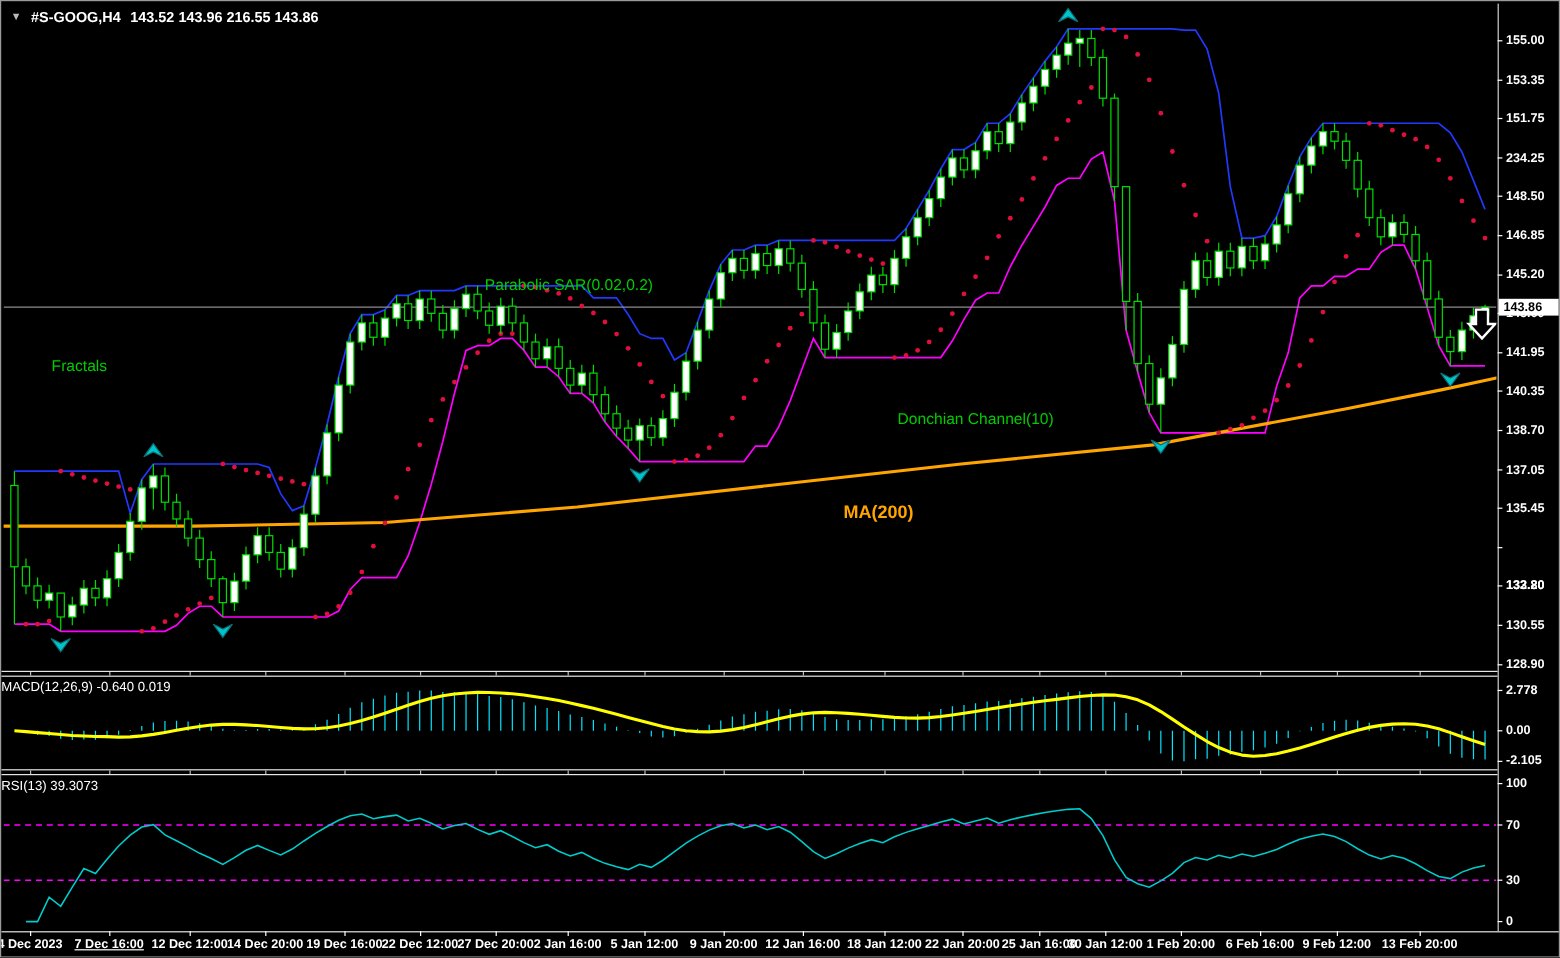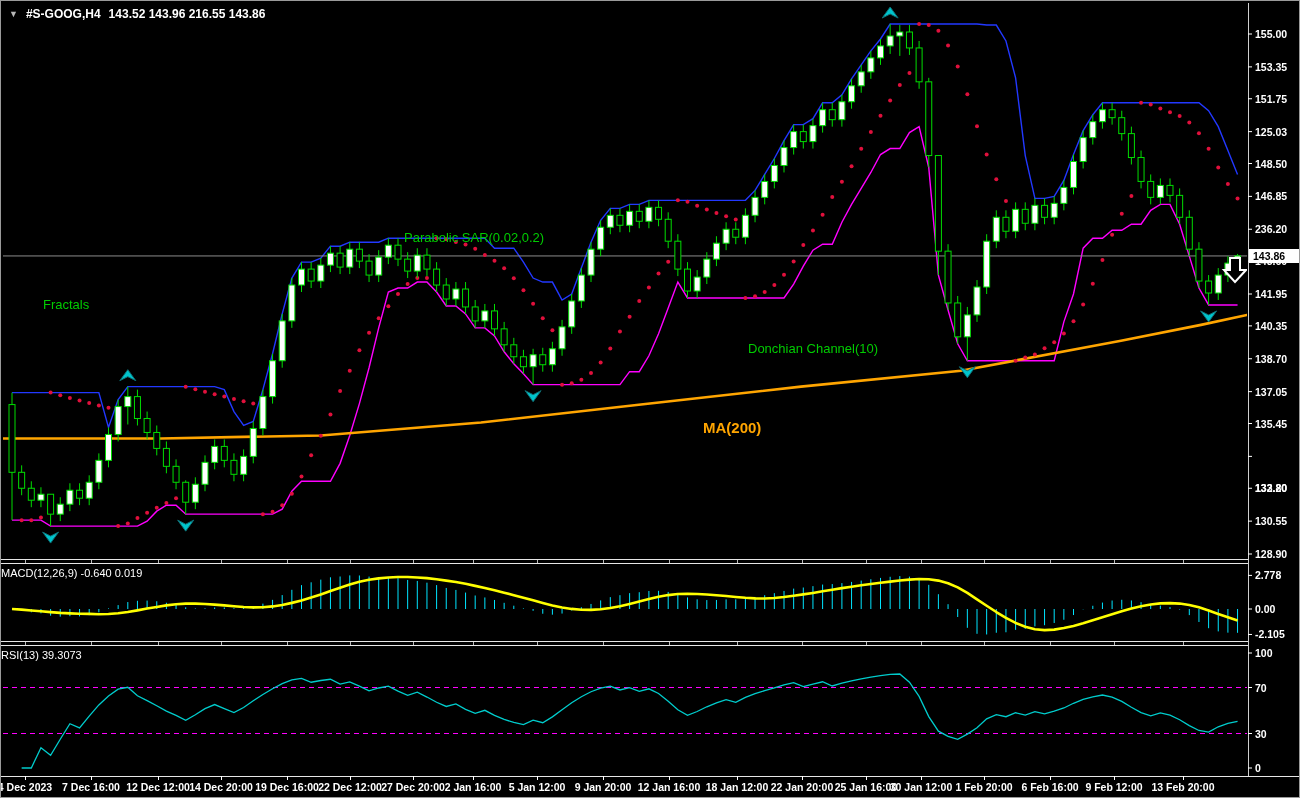--- a/index.html
+++ b/index.html
@@ -674,24 +674,24 @@
   </div>
   <div class="panel-label" style="top:648px;">
     <span>RSI(13)</span>
     <span>39.3073</span>
   </div>
 
   <div id="price-axis">
       <div class="axis-label " style="left: 1254px; top: 27px;">155.00</div>
       <div class="axis-label " style="left: 1254px; top: 59.8736px;">153.35</div>
       <div class="axis-label " style="left: 1254px; top: 91.7511px;">151.75</div>
-      <div class="axis-label " style="left: 1254px; top: 124.625px;">125.03</div>
+      <div class="axis-label " style="left: 1254px; top: 124.625px;">234.25</div>
       <div class="axis-label " style="left: 1254px; top: 156.502px;">148.50</div>
       <div class="axis-label " style="left: 1254px; top: 189.376px;">146.85</div>
-      <div class="axis-label " style="left: 1254px; top: 222.249px;">236.20</div>
+      <div class="axis-label " style="left: 1254px; top: 222.249px;">145.20</div>
       <div class="axis-label " style="left: 1254px; top: 254.127px;">143.60</div>
       <div class="axis-label " style="left: 1254px; top: 287px;">141.95</div>
       <div class="axis-label " style="left: 1254px; top: 318.878px;">140.35</div>
       <div class="axis-label " style="left: 1254px; top: 351.751px;">138.70</div>
       <div class="axis-label " style="left: 1254px; top: 384.625px;">137.05</div>
       <div class="axis-label " style="left: 1254px; top: 416.502px;">135.45</div>
       <div class="axis-label " style="left: 1254px; top: 449.376px; margin-top: 32px;">133.80</div>
       <div class="axis-label " style="left: 1254px; top: 481.254px;">132.20</div>
       <div class="axis-label " style="left: 1254px; top: 514.127px;">130.55</div>
       <div class="axis-label " style="left: 1254px; top: 547.001px;">128.90</div>
@@ -702,21 +702,21 @@
       <div class="axis-label " style="left: 1254px; top: 627.471px;">-2.105</div>
     </div>
   <div id="rsi-axis">
       <div class="axis-label " style="left: 1254px; top: 646px;">100</div>
       <div class="axis-label " style="left: 1254px; top: 680.5px;">70</div>
       <div class="axis-label " style="left: 1254px; top: 726.5px;">30</div>
       <div class="axis-label " style="left: 1254px; top: 761px;">0</div>
     </div>
   <div id="time-axis">
       <div class="axis-label time-label" style="left: 24px; top: 780px;">4 Dec 2023</div>
-      <div class="axis-label time-label" style="left: 90px; top: 780px;">7 Dec 16:00</div>
+      <div class="axis-label time-label" style="left: 90px; top: 780px; text-decoration: underline;">7 Dec 16:00</div>
       <div class="axis-label time-label" style="left: 157px; top: 780px;">12 Dec 12:00</div>
       <div class="axis-label time-label" style="left: 220px; top: 780px;">14 Dec 20:00</div>
       <div class="axis-label time-label" style="left: 286px; top: 780px;">19 Dec 16:00</div>
       <div class="axis-label time-label" style="left: 349px; top: 780px;">22 Dec 12:00</div>
       <div class="axis-label time-label" style="left: 412px; top: 780px;">27 Dec 20:00</div>
       <div class="axis-label time-label" style="left: 472px; top: 780px;">2 Jan 16:00</div>
       <div class="axis-label time-label" style="left: 536px; top: 780px;">5 Jan 12:00</div>
       <div class="axis-label time-label" style="left: 602px; top: 780px;">9 Jan 20:00</div>
       <div class="axis-label time-label" style="left: 668px; top: 780px;">12 Jan 16:00</div>
       <div class="axis-label time-label" style="left: 736px; top: 780px;">18 Jan 12:00</div>

